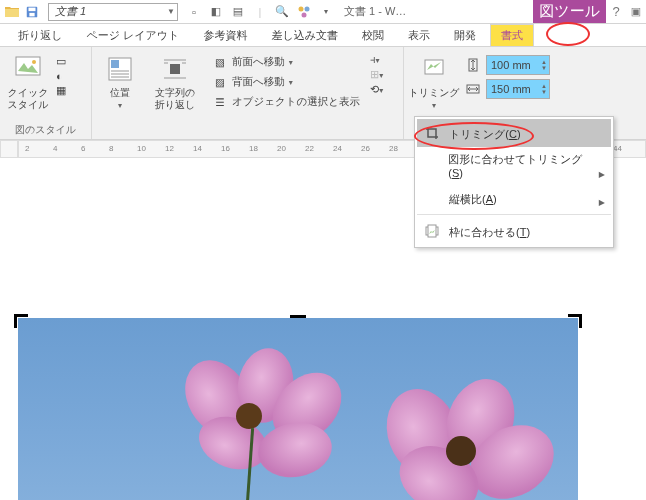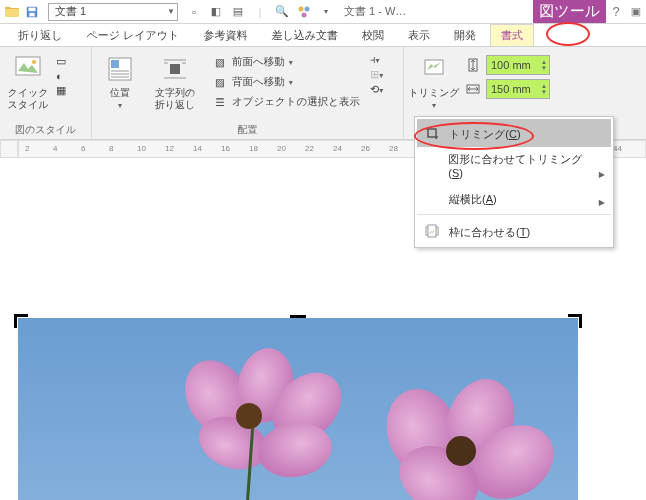--- a/index.html
+++ b/index.html
@@ -3,53 +3,53 @@
 <meta charset="utf-8">
 <style>
 * { margin:0; padding:0; box-sizing:border-box; font-family:"Meiryo UI","Yu Gothic UI",sans-serif; }
 body { width:646px; height:500px; background:#fff; font-size:11px; color:#444; overflow:hidden; position:relative; }
 
 
 .titlebar { height:24px; background:#fff; display:flex; align-items:center; border-bottom:1px solid #d4d4d4; }
 .titlebar .q-icons { display:flex; gap:4px; padding:0 4px; }
 .tb-icon { width:16px; height:16px; display:flex; align-items:center; justify-content:center; color:#777; }
 .folder-icon svg { width:16px; height:16px; }
-.doc-dd { margin-left:4px; height:18px; border:1px solid #ababab; background:#fff; display:flex; align-items:center; padding:0 2px 0 6px; font-size:11px; min-width:130px; justify-content:space-between; }
+.doc-dd { margin-left:4px; height:18px; border:1px solid #ababab; background:#fff; display:flex; align-items:center; padding:0 2px 0 6px; font-size:11px; min-width:130px; justify-content:space-between;font-style:italic; }
 .doc-dd .arrow { font-size:8px; color:#666; }
 .tb-mid { flex:1; display:flex; align-items:center; gap:6px; padding-left:8px; }
 .tb-sm { width:16px; height:16px; display:flex; align-items:center; justify-content:center; color:#666; }
 .appname { font-size:11px; color:#666; padding-left:4px; }
 .tool-tab-wrap { display:flex; align-items:center; }
 .tool-tab { background:#aa4a9c; color:#fff; padding:2px 6px; font-size:15px; }
 .help { width:20px; text-align:center; color:#777; font-size:13px; }
 .close { width:20px; text-align:center; color:#777; }
 
 
 .tabs { height:22px; display:flex; align-items:flex-end; padding-left:8px; gap:4px; }
 .tab { padding:3px 10px; font-size:11px; color:#444; cursor:default; }
-.tab.active { background:#fef9c3; border:1px solid #d4d4d4; border-bottom:1px solid #fff; color:#aa4a9c; position:relative; top:1px; }
+.tab.active { background:#fde047; border:1px solid #d4d4d4; border-bottom:1px solid #fff; color:#aa4a9c; position:relative; top:1px; }
 
 
 .ribbon { height:94px; background:#f1f1f1; border-top:1px solid #d4d4d4; border-bottom:1px solid #d4d4d4; display:flex; position:relative; }
 .group { border-right:1px solid #d9d9d9; padding:4px 6px 2px 6px; display:flex; flex-direction:column; }
 .group-body { flex:1; display:flex; align-items:flex-start; gap:6px; }
 .group-label { font-size:10px; color:#666; text-align:center; padding-top:2px; }
 
 .big-btn { display:flex; flex-direction:column; align-items:center; width:44px; gap:2px; padding-top:2px; }
 .big-btn .ico { width:32px; height:32px; display:flex; align-items:center; justify-content:center; }
 .big-btn .lbl { font-size:10px; color:#444; text-align:center; line-height:1.2; white-space:nowrap; }
 .dd-arrow { font-size:8px; color:#666; }
 
 .small-stack { display:flex; flex-direction:column; gap:2px; }
 .small-btn { display:flex; align-items:center; gap:4px; padding:1px 4px; font-size:10.5px; color:#444; }
 .small-btn .si { width:16px; height:16px; display:inline-flex; align-items:center; justify-content:center; }
 
 .size-row { display:flex; align-items:center; gap:4px; margin-bottom:4px; }
 .size-row .si { width:18px; height:18px; display:flex; align-items:center; justify-content:center; }
-.size-input { width:64px; height:20px; border:1px solid #ababab; background:#bef264; display:flex; align-items:center; justify-content:space-between; padding:0 2px 0 4px; font-size:11px; }
+.size-input { width:64px; height:20px; border:1px solid #ababab; background:#7dd3fc; display:flex; align-items:center; justify-content:space-between; padding:0 2px 0 4px; font-size:11px; }
 .spinner { display:flex; flex-direction:column; font-size:6px; line-height:1; color:#666; }
 
 
 .menu { position:absolute; top:116px; left:414px; width:200px; background:#fff; border:1px solid #c6c6c6; box-shadow:2px 2px 4px rgba(0,0,0,0.2); padding:2px; z-index:10; }
 .menu-item { display:flex; align-items:flex-end; gap:8px; padding:5px 6px; font-size:11px; color:#333; }
 .menu-item .mi-icon { width:18px; height:18px; display:flex; align-items:center; justify-content:center; }
 .menu-item.hover { background:#c5c5c5; }
 .menu-item .sub { margin-left:auto; font-size:8px; color:#666; }
 .menu-sep { height:1px; background:#e0e0e0; margin:2px 0; }
 
@@ -197,21 +197,20 @@
           <span class="si">☰</span>
           <span>オブジェクトの選択と表示</span>
         </div>
       </div>
       <div class="small-stack" style="padding-top:2px">
         <span class="si">⫞<span class="dd-arrow">▾</span></span>
         <span class="si" style="color:#bbb">⊞<span class="dd-arrow">▾</span></span>
         <span class="si">⟲<span class="dd-arrow">▾</span></span>
       </div>
     </div>
-    <div class="group-label">配置</div>
   </div>
 
   <div class="group" style="flex:1;border-right:none">
     <div class="group-body">
       <div class="big-btn" style="width:48px">
         <span class="ico">
             <svg width="26" height="26" viewBox="0 0 26 26">
               <rect x="4" y="4" width="18" height="14" fill="#fff" stroke="#999"></rect>
               <path d="M6 14 L10 8 L14 12 L20 6" fill="#9dcb8a"></path>
             </svg>

